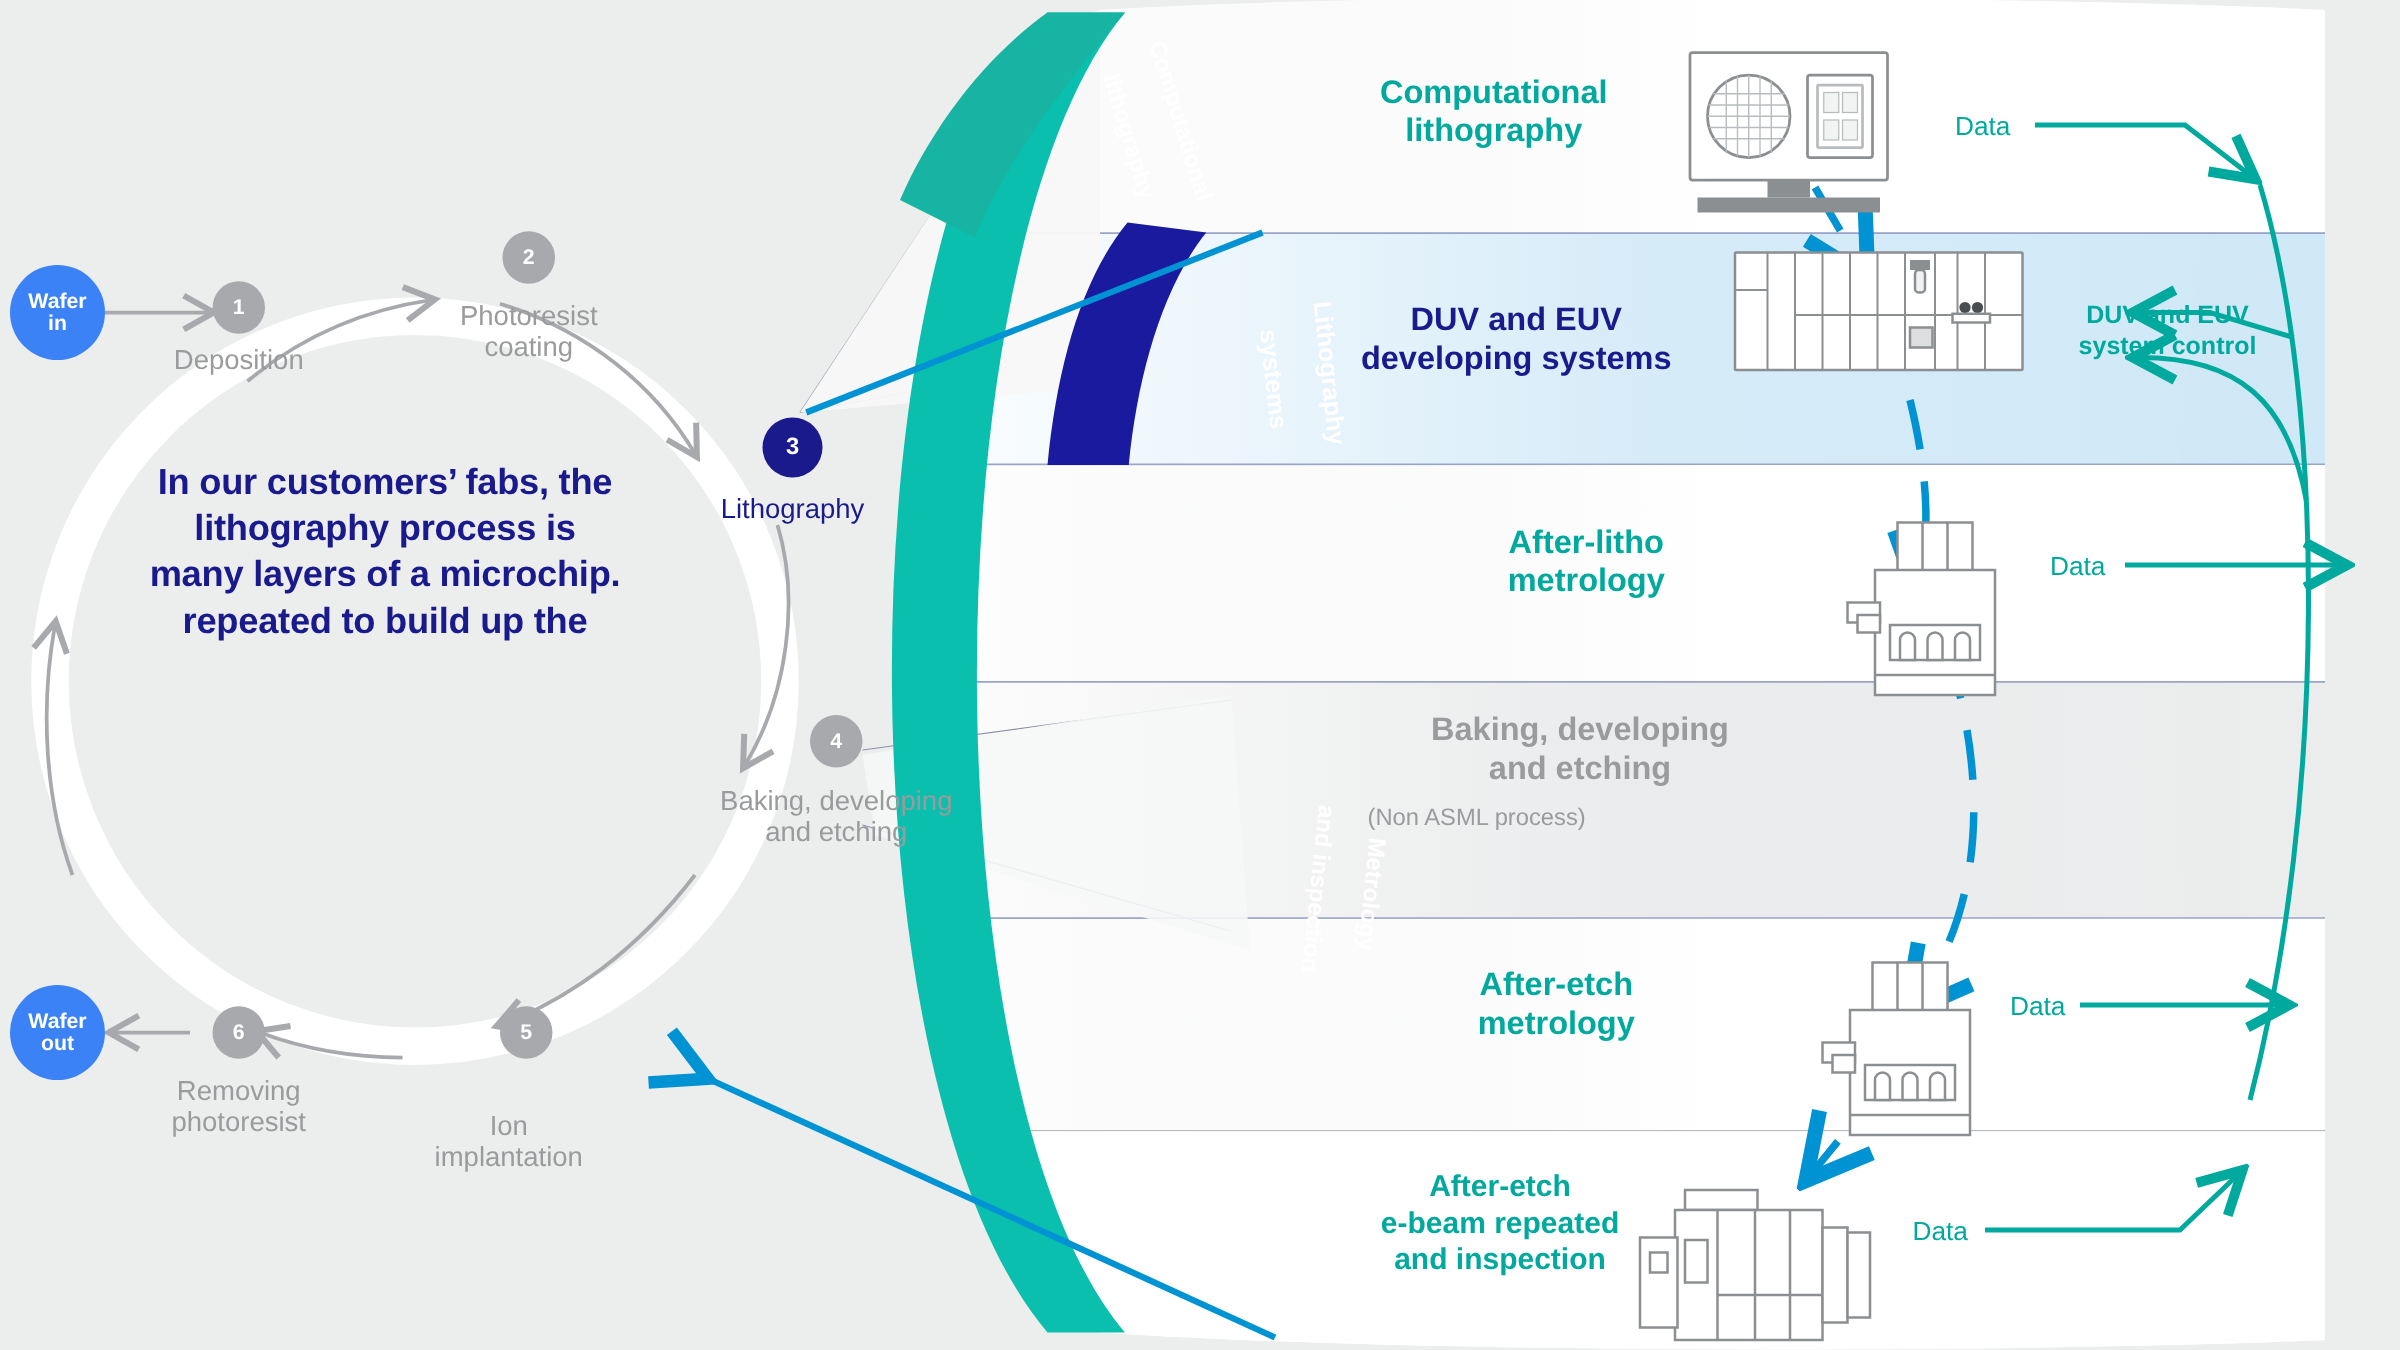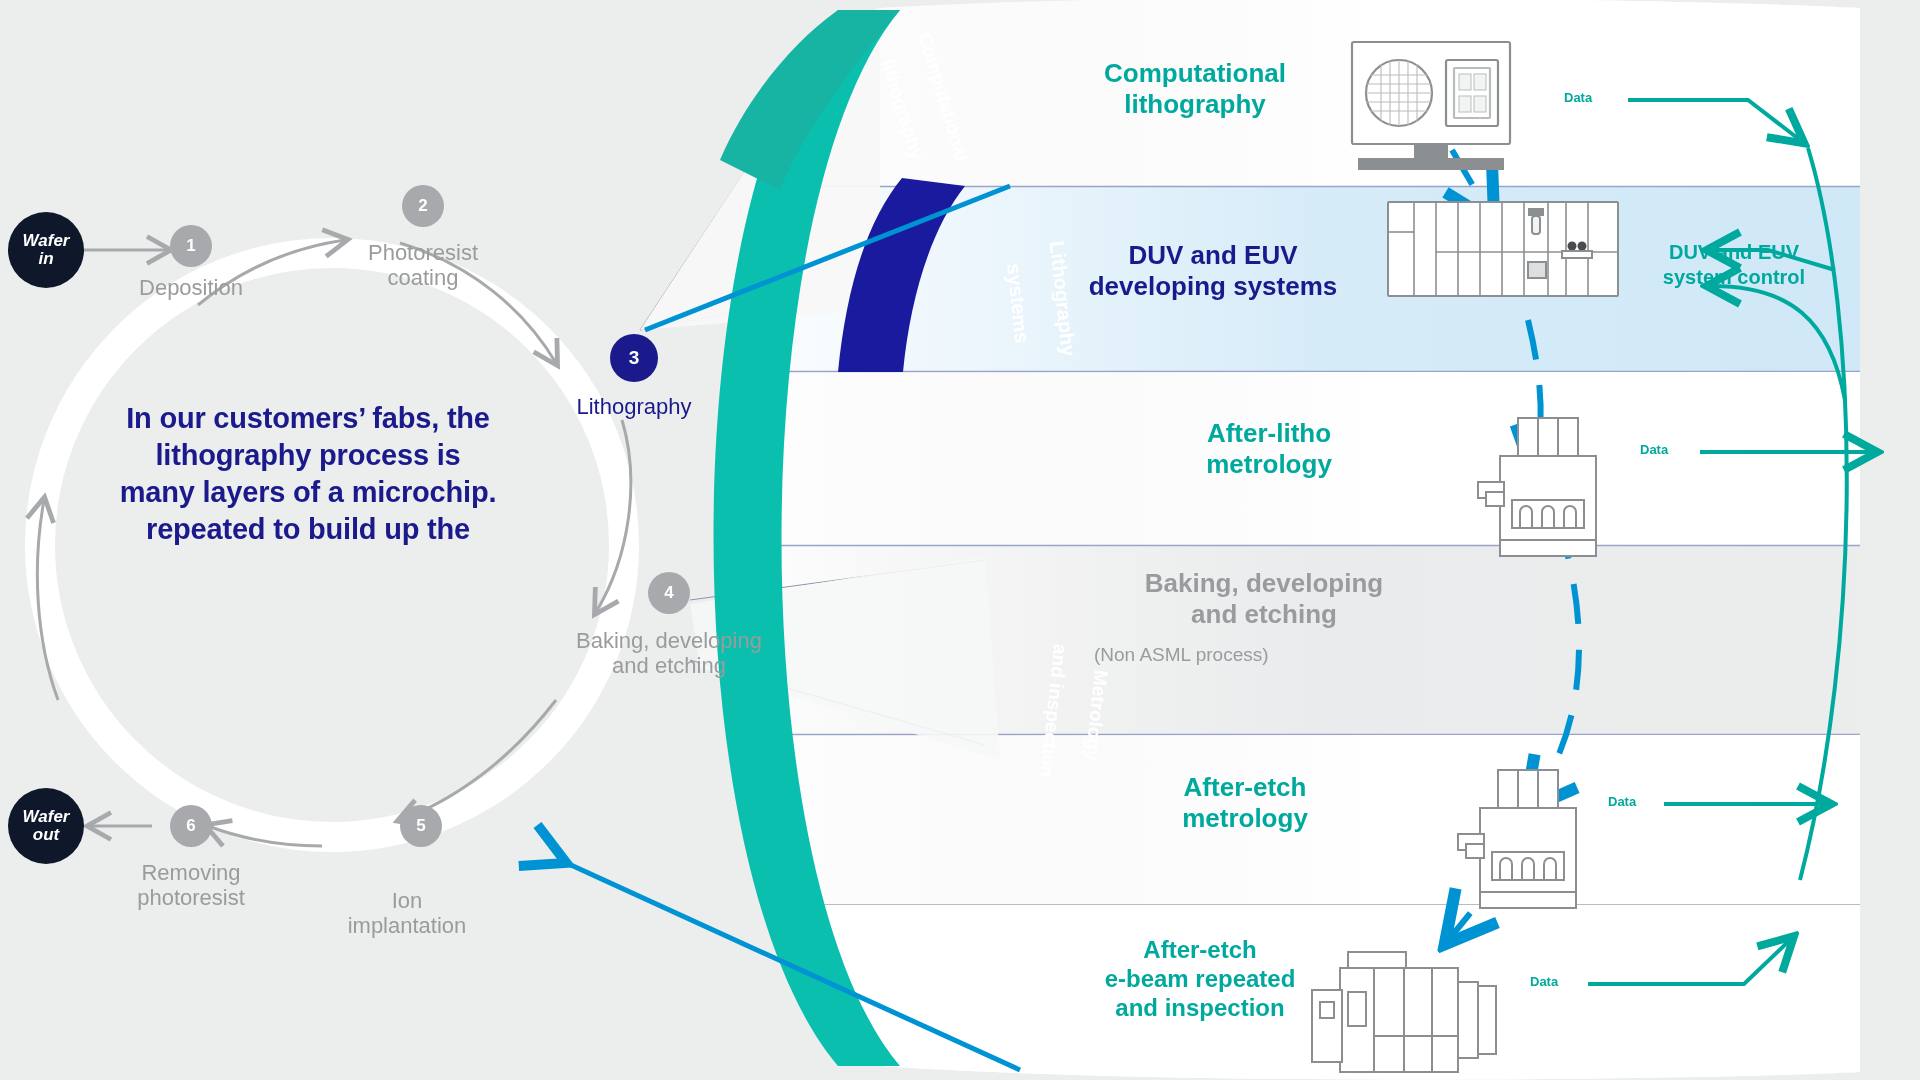--- a/index.html
+++ b/index.html
@@ -18,32 +18,32 @@
     display:flex;align-items:center;justify-content:center;
     font-size:17px;font-weight:bold;color:#fff;
     background:#a7a9ac;
   }
   .node-num.active{background:#1a1a8c;}
   .endcap{
     position:absolute;border-radius:50%;
     display:flex;align-items:center;justify-content:center;
     flex-direction:column;
     font-size:17px;font-weight:bold;color:#fff;line-height:1.08;
-    background:#0f172a;text-align:center;font-style:italic;
+    background:#3b82f6;text-align:center;
   }
   .steplabel{
     position:absolute;font-size:22px;font-weight:normal;line-height:1.14;
     color:#9a9b9d;text-align:center;
   }
   .steplabel.lit{color:#1a1a8c;}
 
   .centertext{
     position:absolute;left:58px;top:368px;width:500px;
     text-align:center;font-size:29px;font-weight:bold;
-    color:#1a1a8c;line-height:1.28;letter-spacing:-0.2px;margin-top:32px;
+    color:#1a1a8c;line-height:1.28;letter-spacing:-0.2px;
   }
 
   .arcword{
     position:absolute;color:#fff;font-weight:bold;font-size:19px;
     line-height:1.12;white-space:pre-line;text-align:center;
     transform-origin:50% 50%;
   }
 
   .rowlabel{
     position:absolute;text-align:center;font-weight:bold;
@@ -53,21 +53,21 @@
   .rowlabel.navy{color:#1a1a8c;}
   .rowlabel.grey{color:#9a9b9d;}
   .rowsub{
     position:absolute;font-size:19px;color:#9a9b9d;
   }
   .ctrl-label{
     position:absolute;text-align:center;font-weight:bold;font-size:20px;
     line-height:1.25;color:#00a99d;
   }
   .datalabel{
-    position:absolute;font-weight:bold;font-size:13px;color:#00a99d;
+    position:absolute;font-weight:normal;font-size:21px;color:#00a99d;
   }
 </style>
 </head>
 <body>
 
 <div id="stage">
 
   <svg id="scene" viewBox="0 0 1920 1080">
     <defs>
       <linearGradient id="fadeWhite" x1="0" y1="0" x2="1" y2="0">

